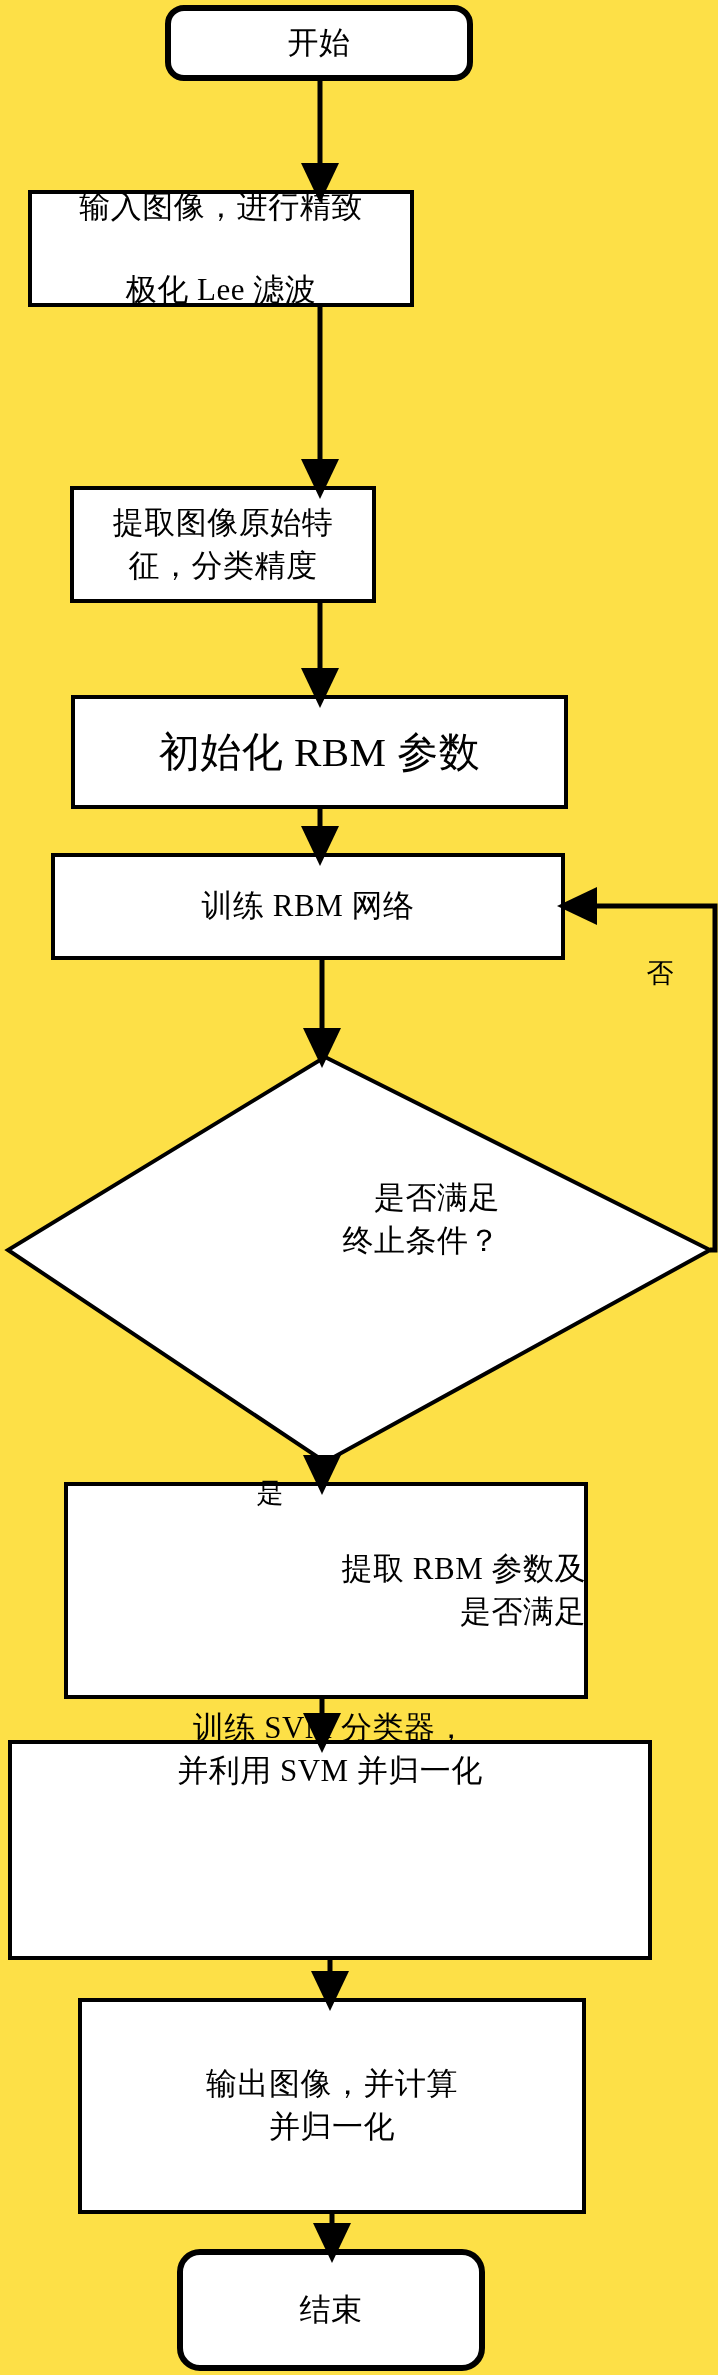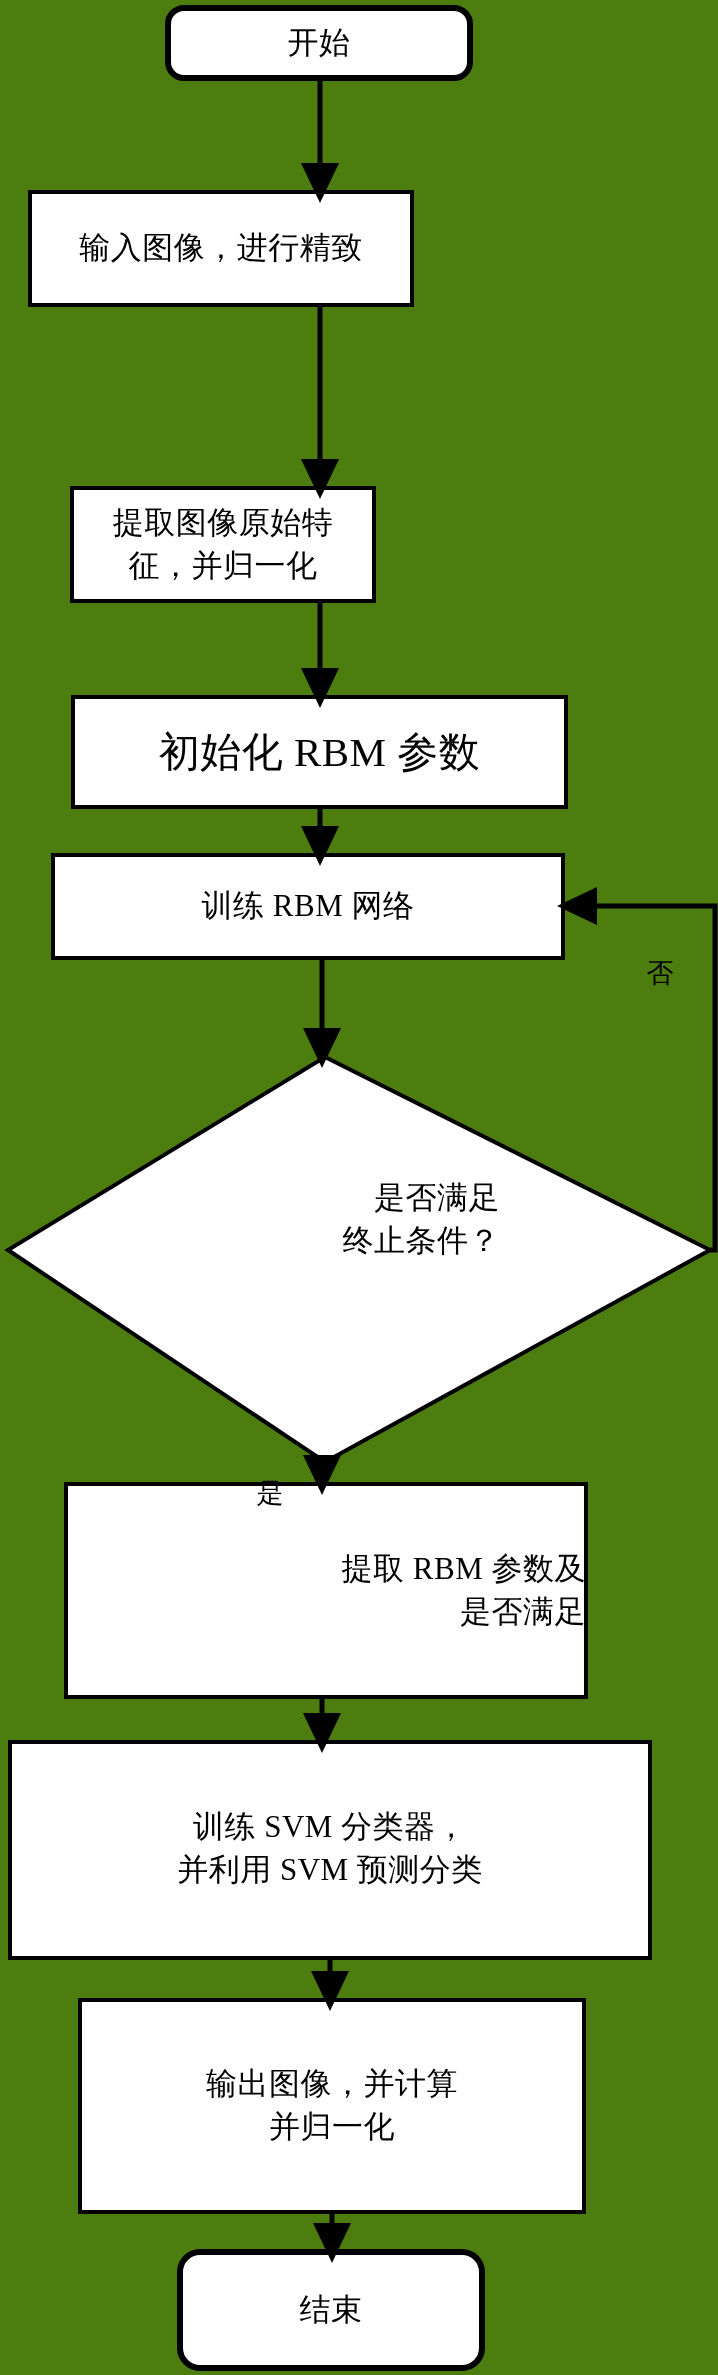--- a/index.html
+++ b/index.html
@@ -8,21 +8,21 @@
     background: #ffffff;
   }
   body {
     font-family: "Liberation Serif", "DejaVu Serif", serif;
     color: #000000;
   }
   #flow-root {
     position: relative;
     width: 718px;
     height: 2375px;
-    background: #4d7c0f;
+    background: #fde047;
     overflow: hidden;
   }
   #flow-svg {
     position: absolute;
     left: 0;
     top: 0;
     width: 718px;
     height: 2375px;
   }
   .node-label {
@@ -97,48 +97,49 @@
 
     <line x1="332" y1="2212" x2="332" y2="2243" stroke="#000000" stroke-width="5" marker-end="url(#arrowhead)"></line>
   </svg>
 
   <div class="node-label" style="left:168px; top:8px; width:302px; height:70px; font-size:31px;">
     <span>开始</span>
   </div>
 
   <div class="node-label" style="left:30px; top:192px; width:382px; height:113px; font-size:31px;gap:40px;">
     <span>输入图像，进行精致</span>
+    <span>极化 Lee 滤波</span>
   </div>
 
   <div class="node-label" style="left:72px; top:488px; width:302px; height:113px; font-size:31px;">
     <span>提取图像原始特</span>
-    <span>征，并归一化</span>
+    <span>征，分类精度</span>
   </div>
 
   <div class="node-label" style="left:73px; top:697px; width:493px; height:110px; font-size:41px;">
     <span>初始化 RBM 参数</span>
   </div>
 
   <div class="node-label" style="left:53px; top:855px; width:510px; height:103px; font-size:31px;">
     <span>训练 RBM 网络</span>
   </div>
 
   <div class="node-label" style="left:150px; top:1170px; width:350px; height:100px; font-size:31px; align-items:flex-end;">
     <span>是否满足</span>
     <span>终止条件？</span>
   </div>
 
   <div class="node-label" style="left:66px; top:1484px; width:520px; height:213px; font-size:31px;align-items:flex-end;">
     <span>提取 RBM 参数及</span>
     <span>是否满足</span>
   </div>
 
-  <div class="node-label" style="left:10px; top:1741px; width:640px; height:216px; font-size:31px;">
+  <div class="node-label" style="left:10px; top:1642px; width:640px; height:216px; font-size:31px;">
     <span>训练 SVM 分类器，</span>
-    <span>并利用 SVM 预测分类</span>
+    <span>并利用 SVM 并归一化</span>
   </div>
 
   <div class="node-label" style="left:80px; top:2000px; width:504px; height:212px; font-size:31px;">
     <span>输出图像，并计算</span>
     <span>并归一化</span>
   </div>
 
   <div class="node-label" style="left:180px; top:2252px; width:302px; height:116px; font-size:31px;text-align:center;">
     <span>结束</span>
   </div>

